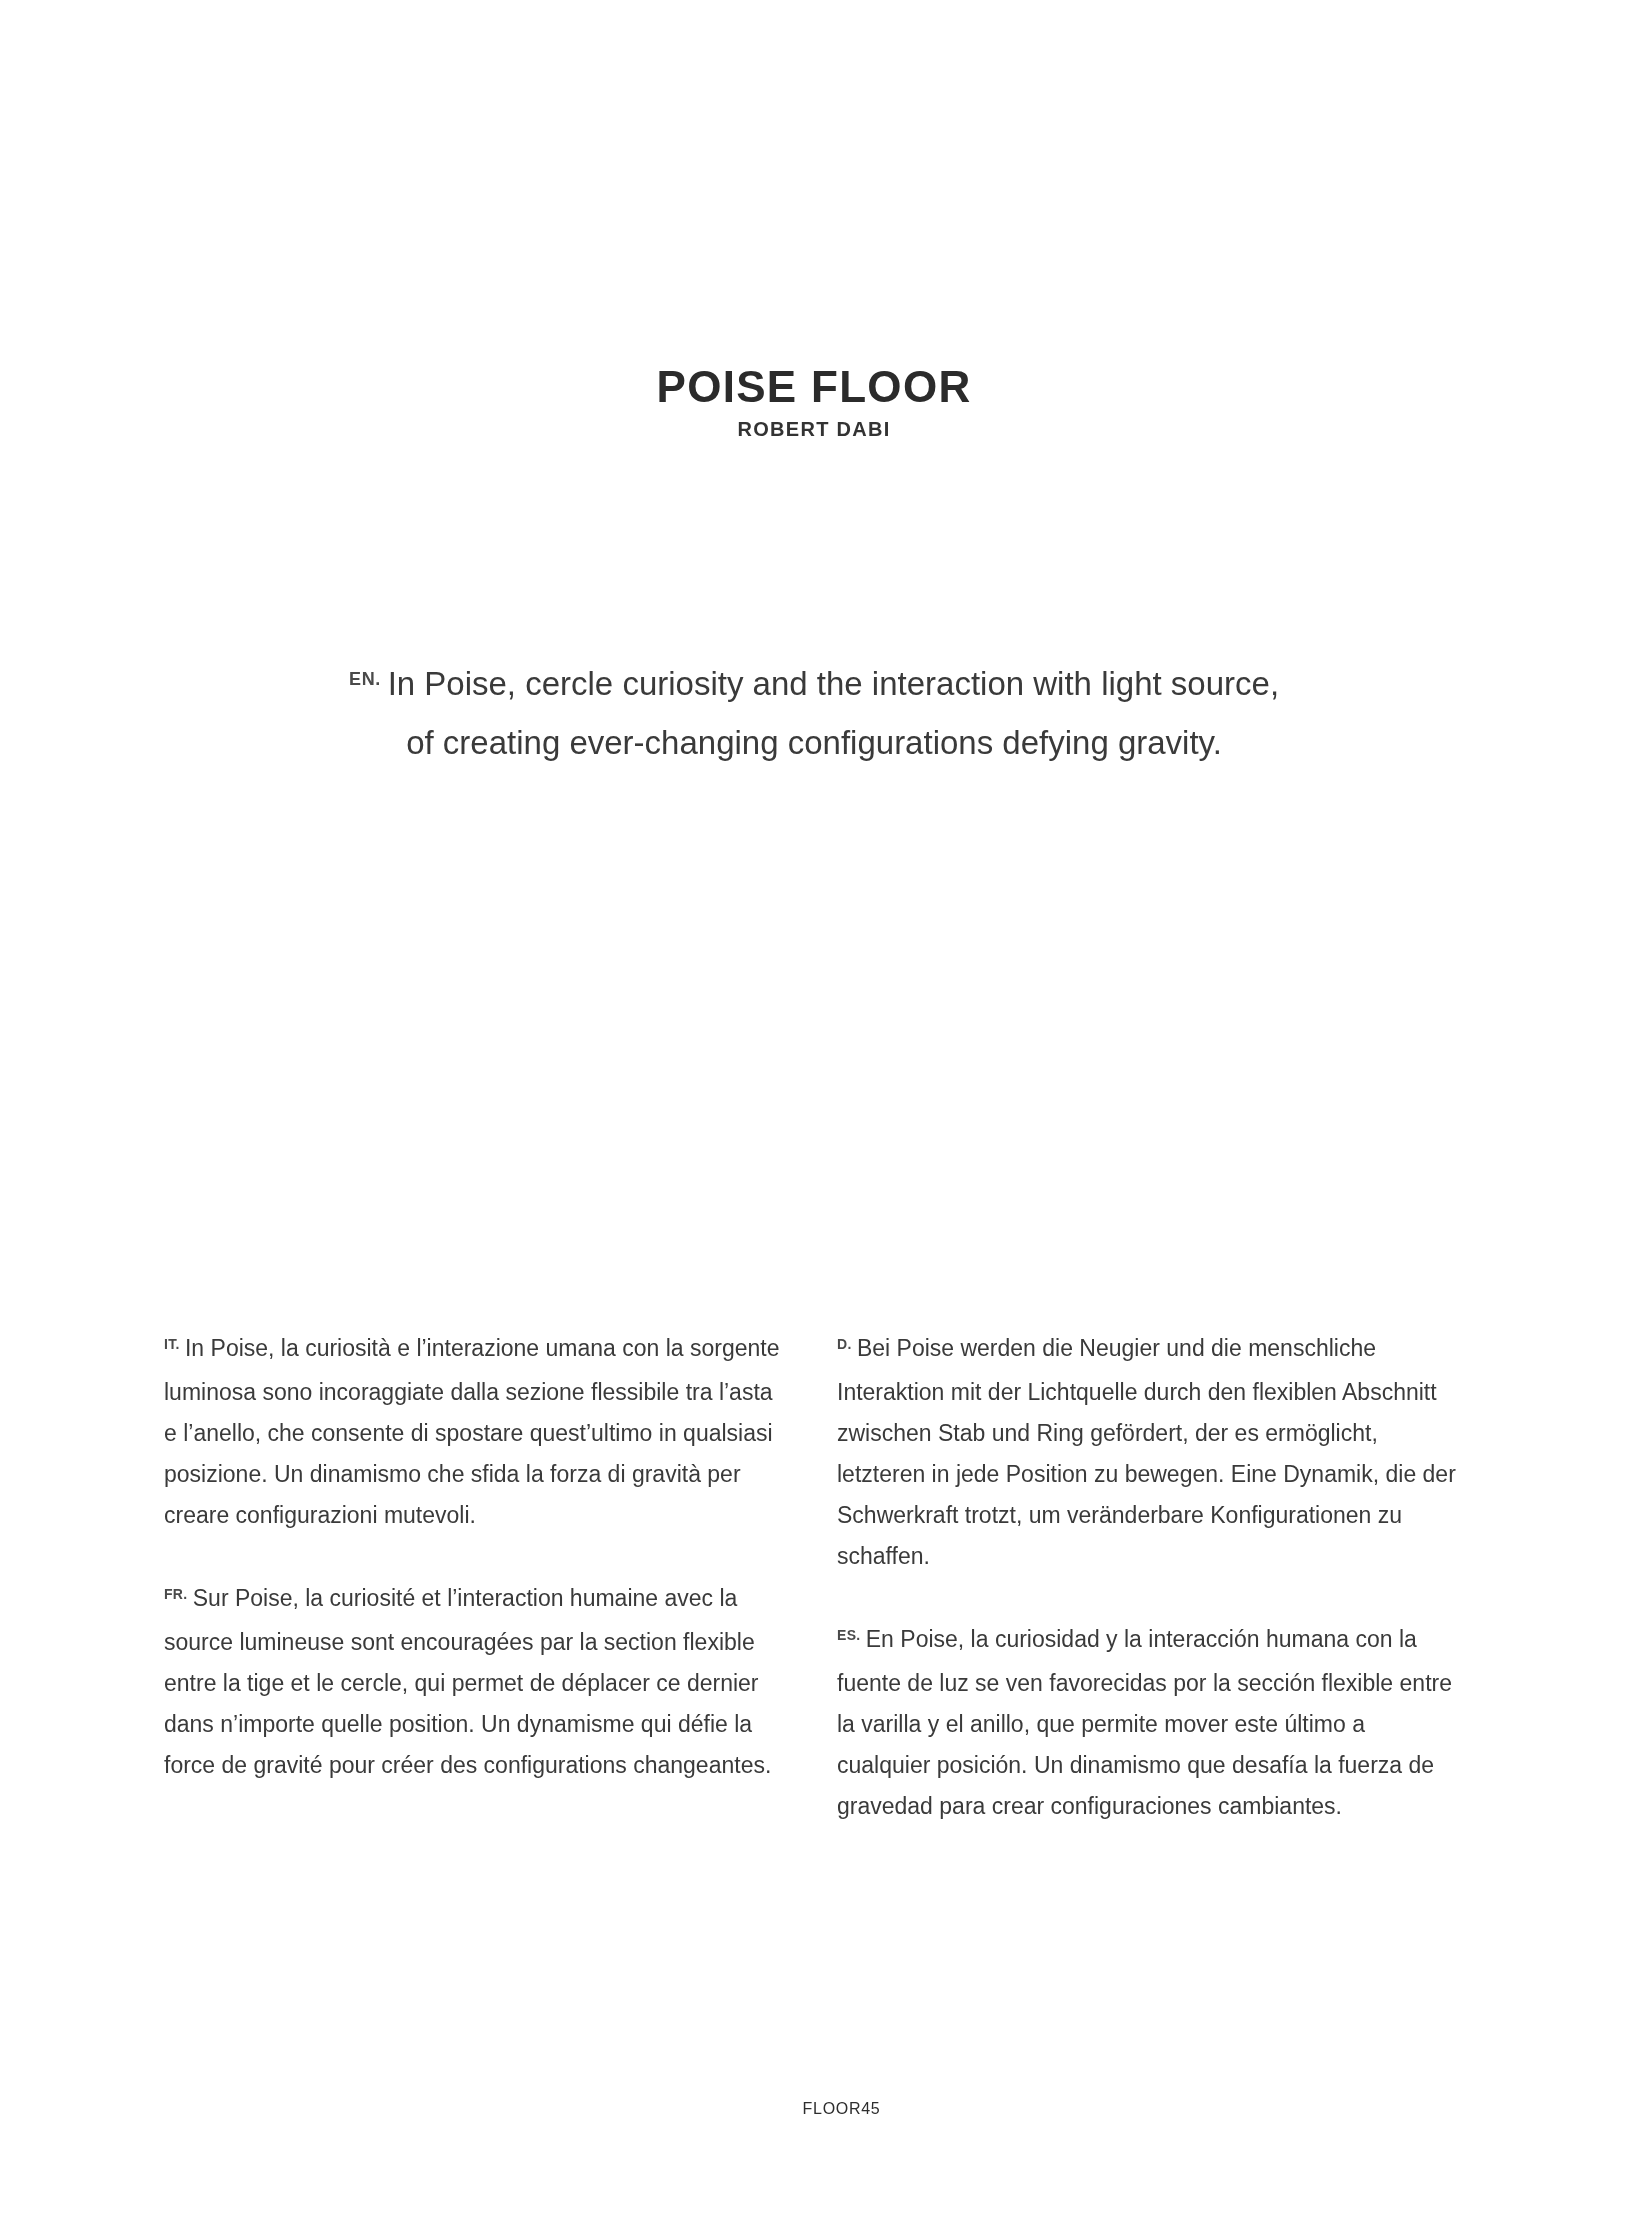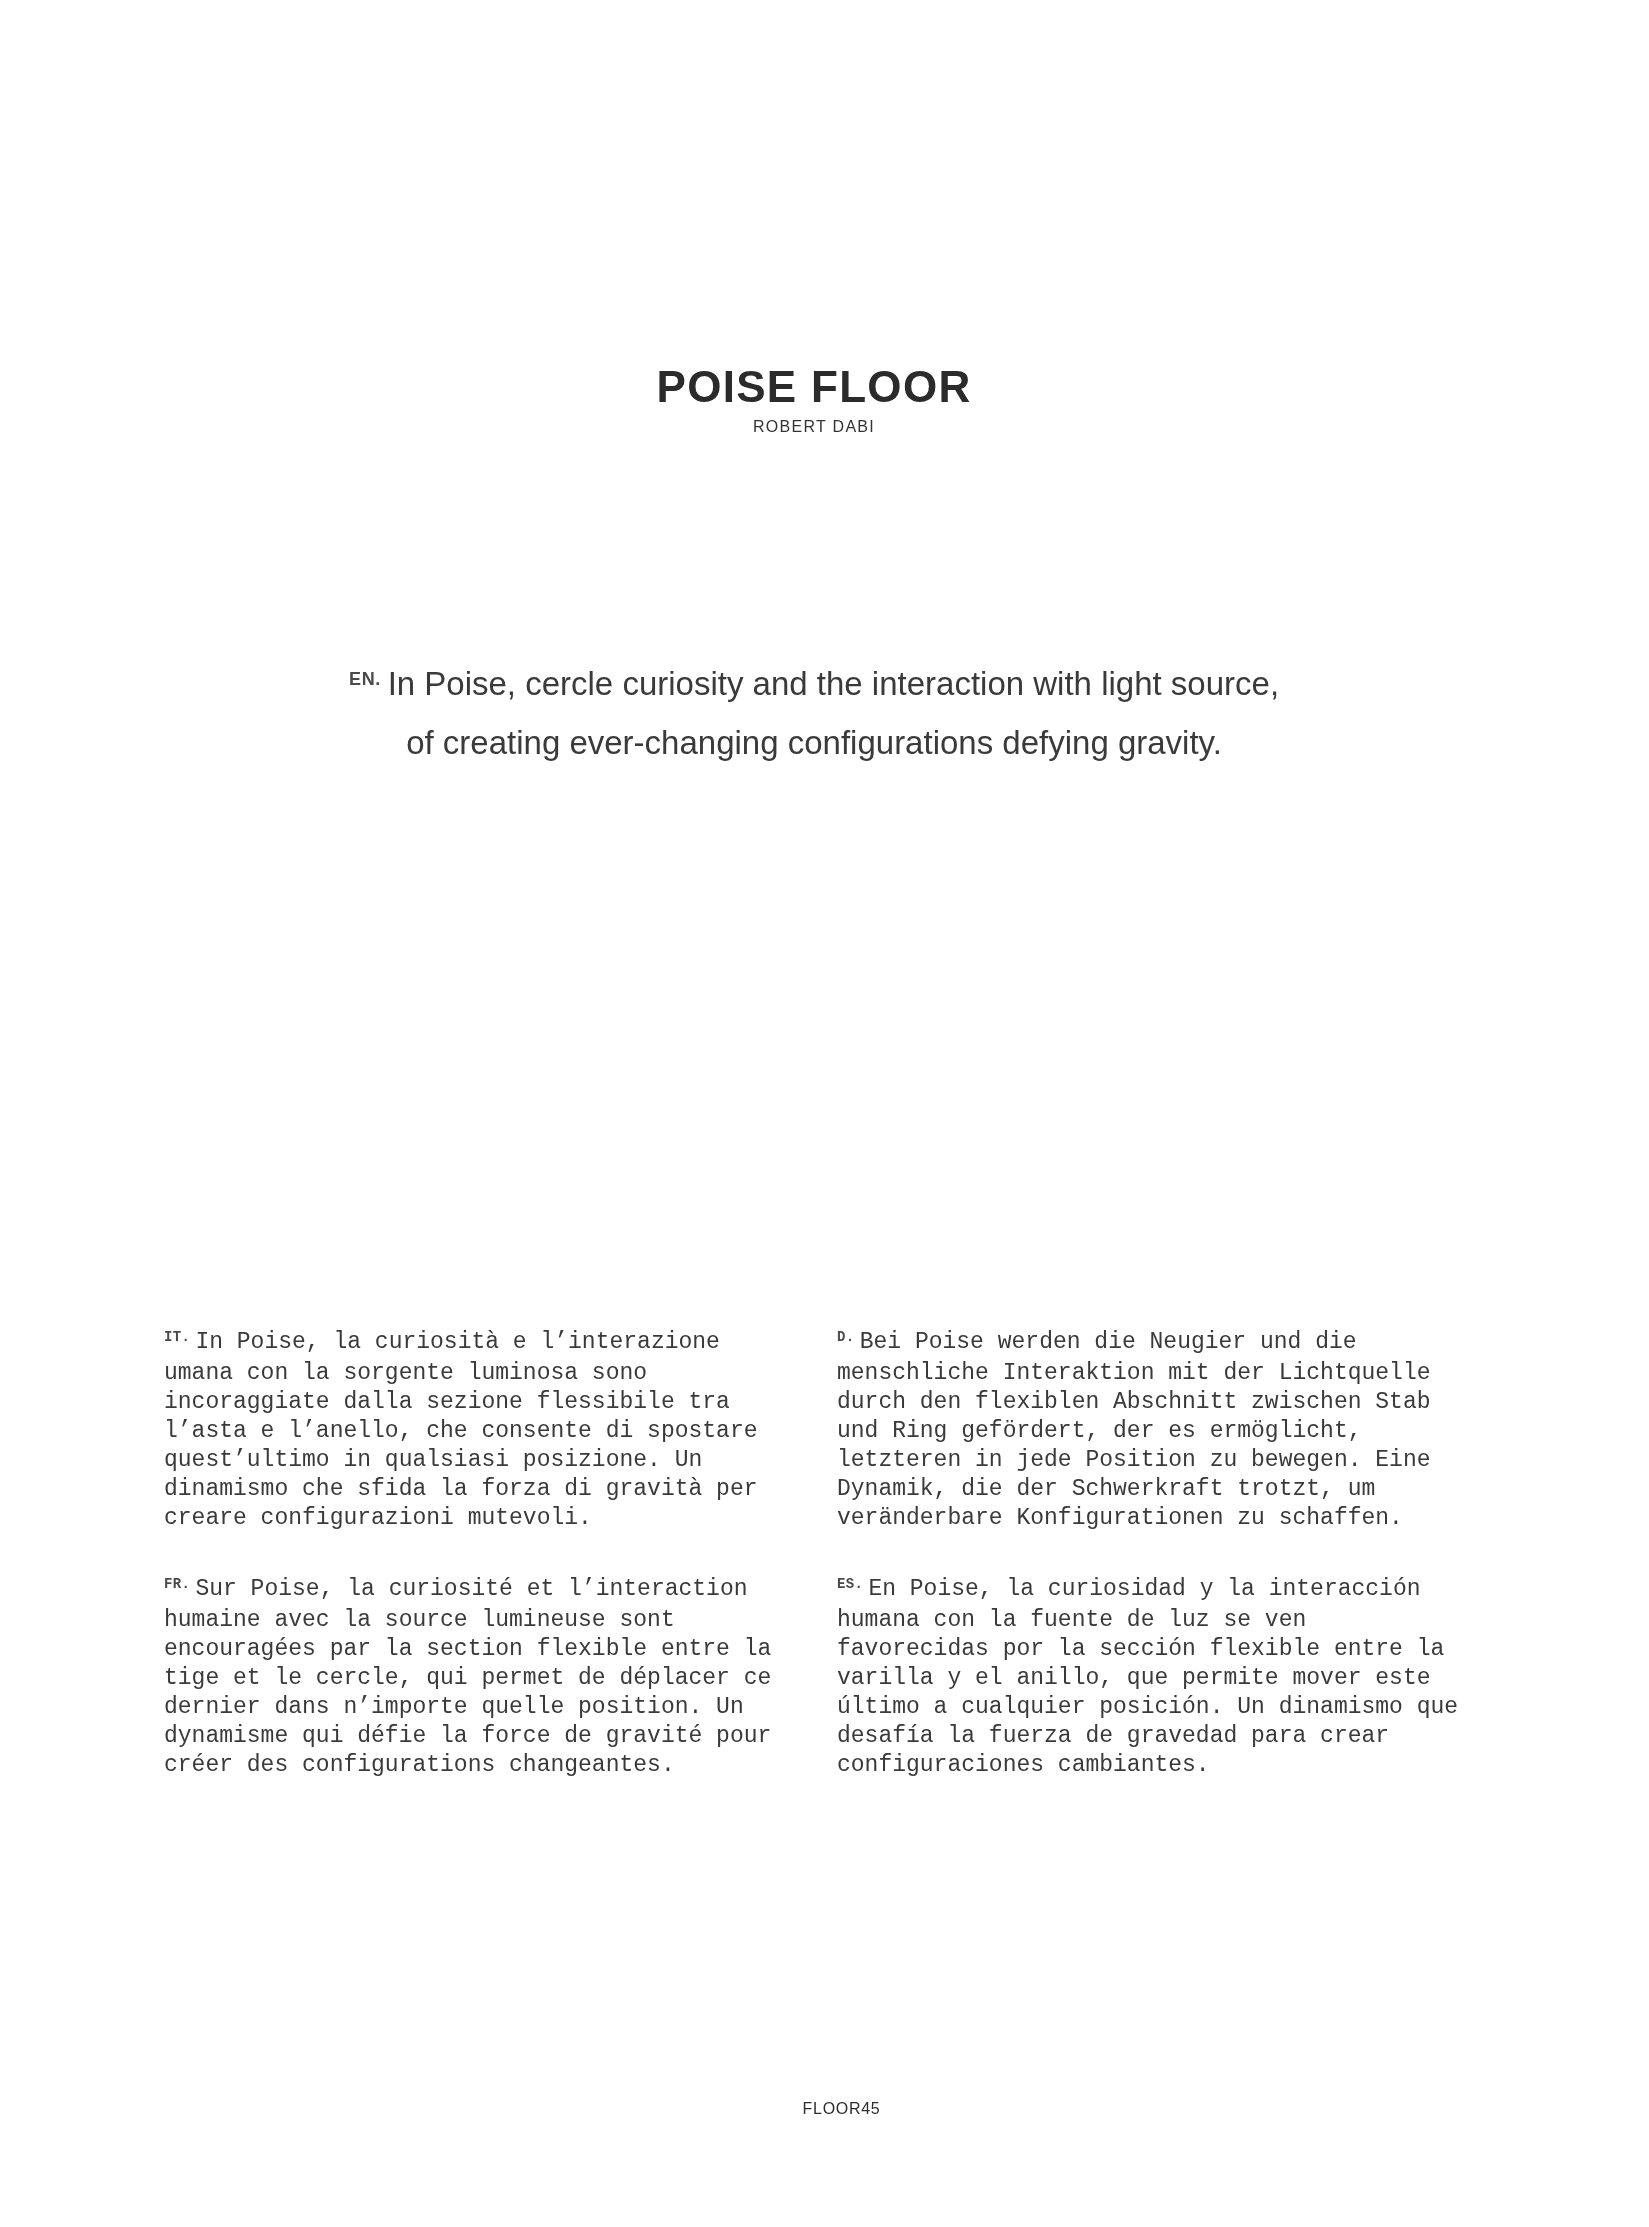--- a/index.html
+++ b/index.html
@@ -26,22 +26,22 @@
     font-weight: 700;
     letter-spacing: 1.3px;
     color: #2b2b2b;
   }
   .subtitle {
     position: absolute;
     top: 418px;
     left: 0;
     width: 1628px;
     text-align: center;
-    font-size: 16px;
-    font-weight: 400;
+    font-size: 20px;
+    font-weight: 700;
     letter-spacing: 1.3px;
     color: #333333;
   }
   .intro {
     position: absolute;
     top: 657px;
     left: 0;
     width: 1628px;
     text-align: center;
     font-size: 33px;
@@ -69,25 +69,24 @@
   .column {
     width: 627px;
     flex: 0 0 auto;
   }
   .column.right {
     flex: 1 1 auto;
   }
   .col-para {
     margin: 0 0 42px 0;
     font-size: 23px;
-    line-height: 29px;
+    line-height: 41px;
     font-weight: 400;
     color: #3a3a3a;
     max-width: 624px;
-    font-family: Liberation Mono, monospace;
   }
   .col-para .lang-sup {
     font-size: 14px;
     font-weight: 600;
     color: #4a4a4a;
     position: relative;
     top: -7.3px;
     margin-right: 5.3px;
     letter-spacing: 0.3px;
   }

